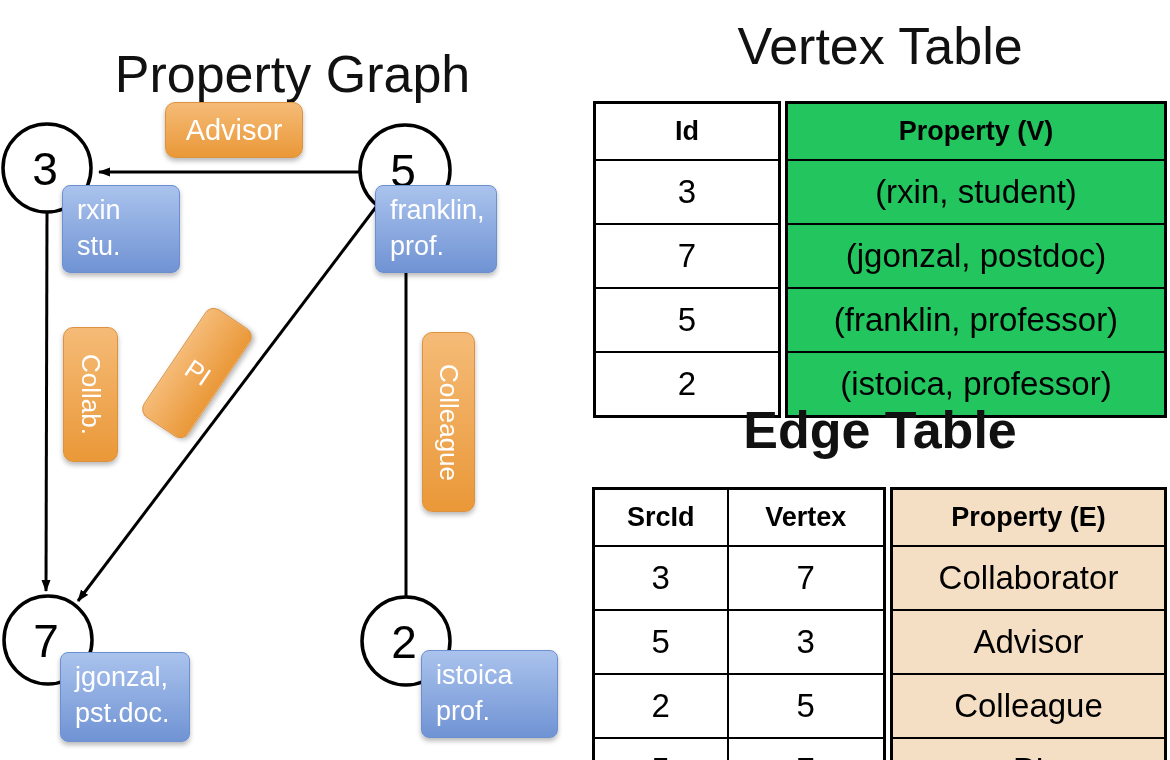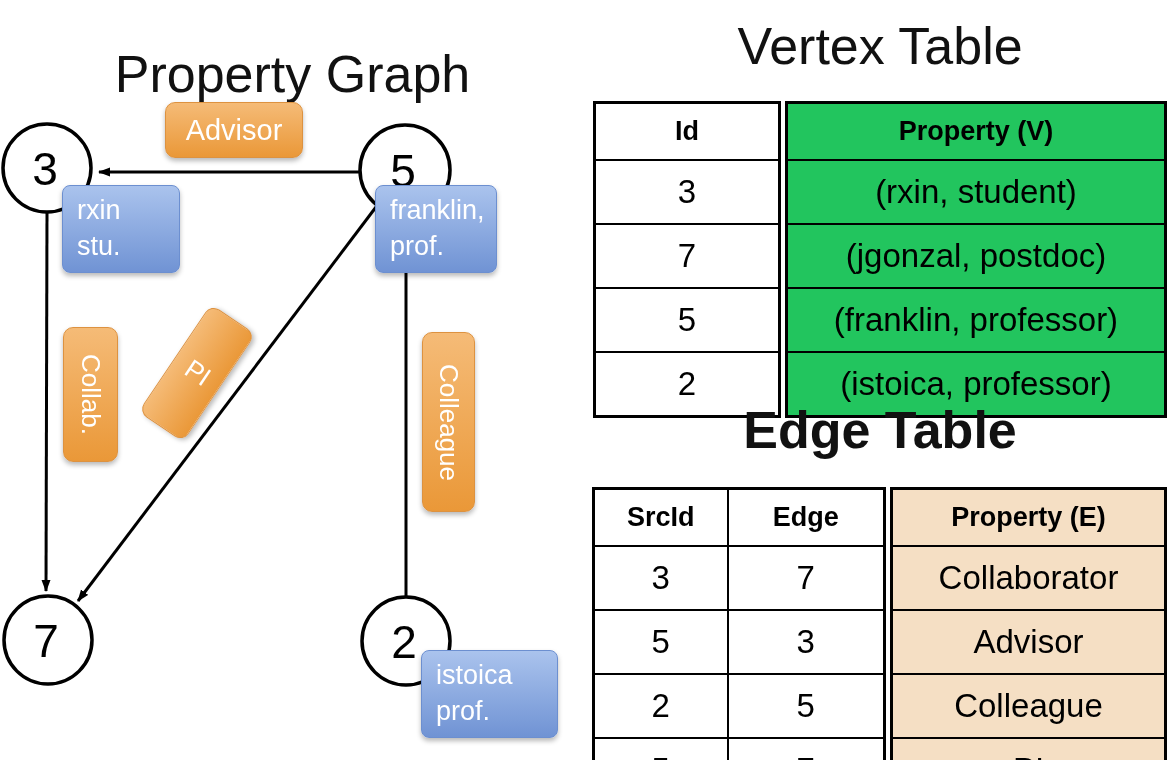--- a/index.html
+++ b/index.html
@@ -98,20 +98,24 @@
   </div>
 
   <div class="bbox rxin-box">
     <span>rxin</span><br>
     <span>stu.</span>
   </div>
   <div class="bbox franklin-box">
     <span>franklin,</span><br>
     <span>prof.</span>
   </div>
+  <div class="bbox jgonzal-box">
+    <span>jgonzal,</span><br>
+    <span>pst.doc.</span>
+  </div>
   <div class="bbox istoica-box">
     <span>istoica</span><br>
     <span>prof.</span>
   </div>
 
   <div class="big-title vertex-title">Vertex Table</div>
 
   <table class="vtbl-id">
     <tbody>
         <tr>
@@ -155,21 +159,21 @@
   <div class="big-title edge-title">Edge Table</div>
 
   <table class="etbl-ids">
     <colgroup>
         <col style="width:134px">
         <col style="width:157px">
       </colgroup>
     <tbody>
         <tr>
       <th>SrcId</th>
-      <th>Edge</th>
+      <th>Vertex</th>
     </tr>
     <tr>
       <td class="id-cell">3</td>
       <td class="id-cell">7</td>
     </tr>
     <tr>
       <td class="id-cell">5</td>
       <td class="id-cell">3</td>
     </tr>
     <tr>

